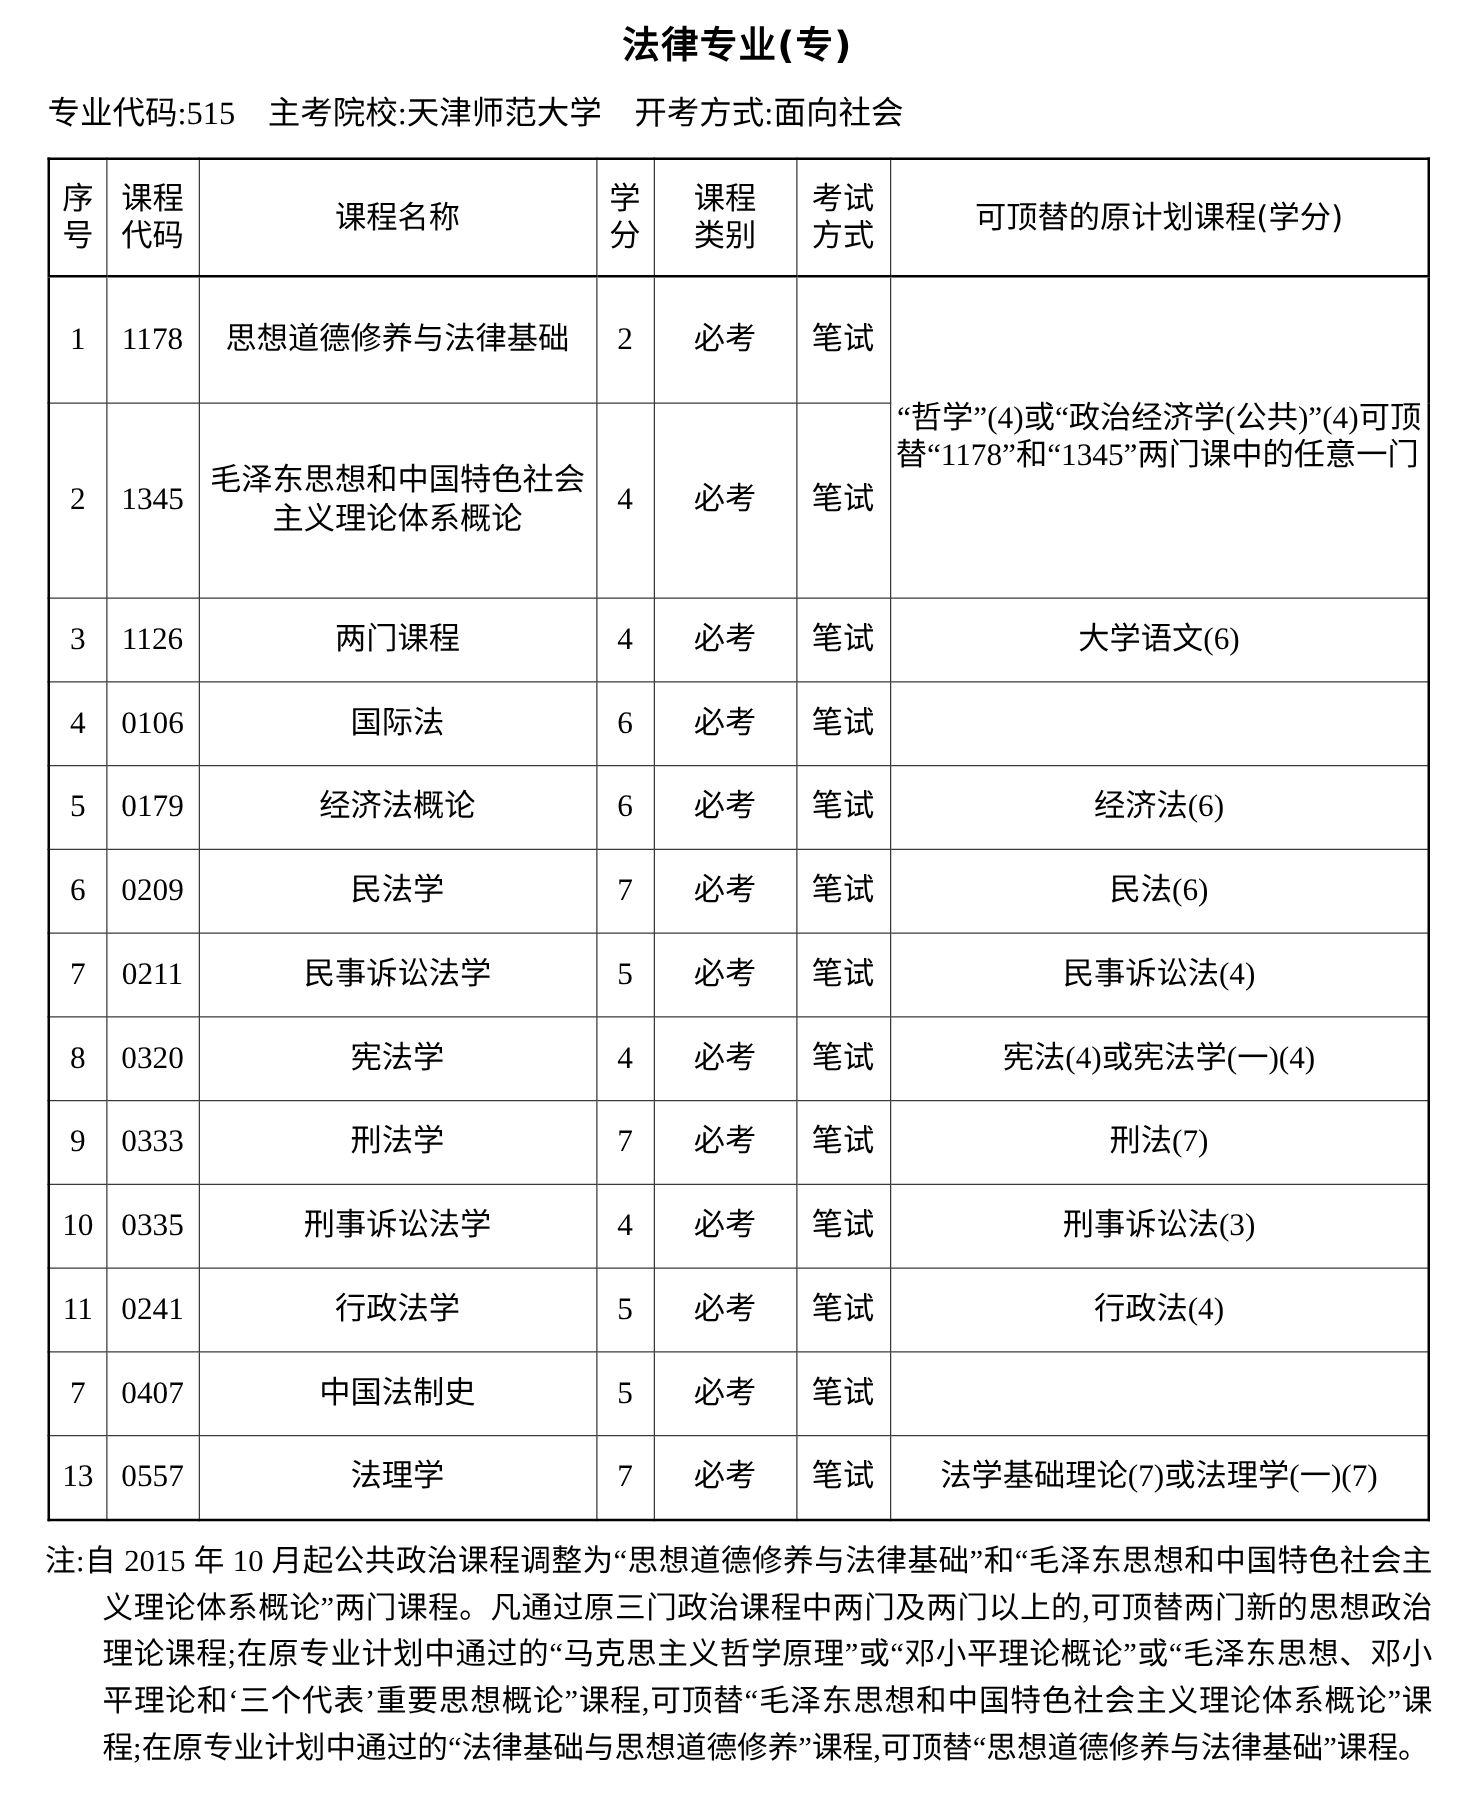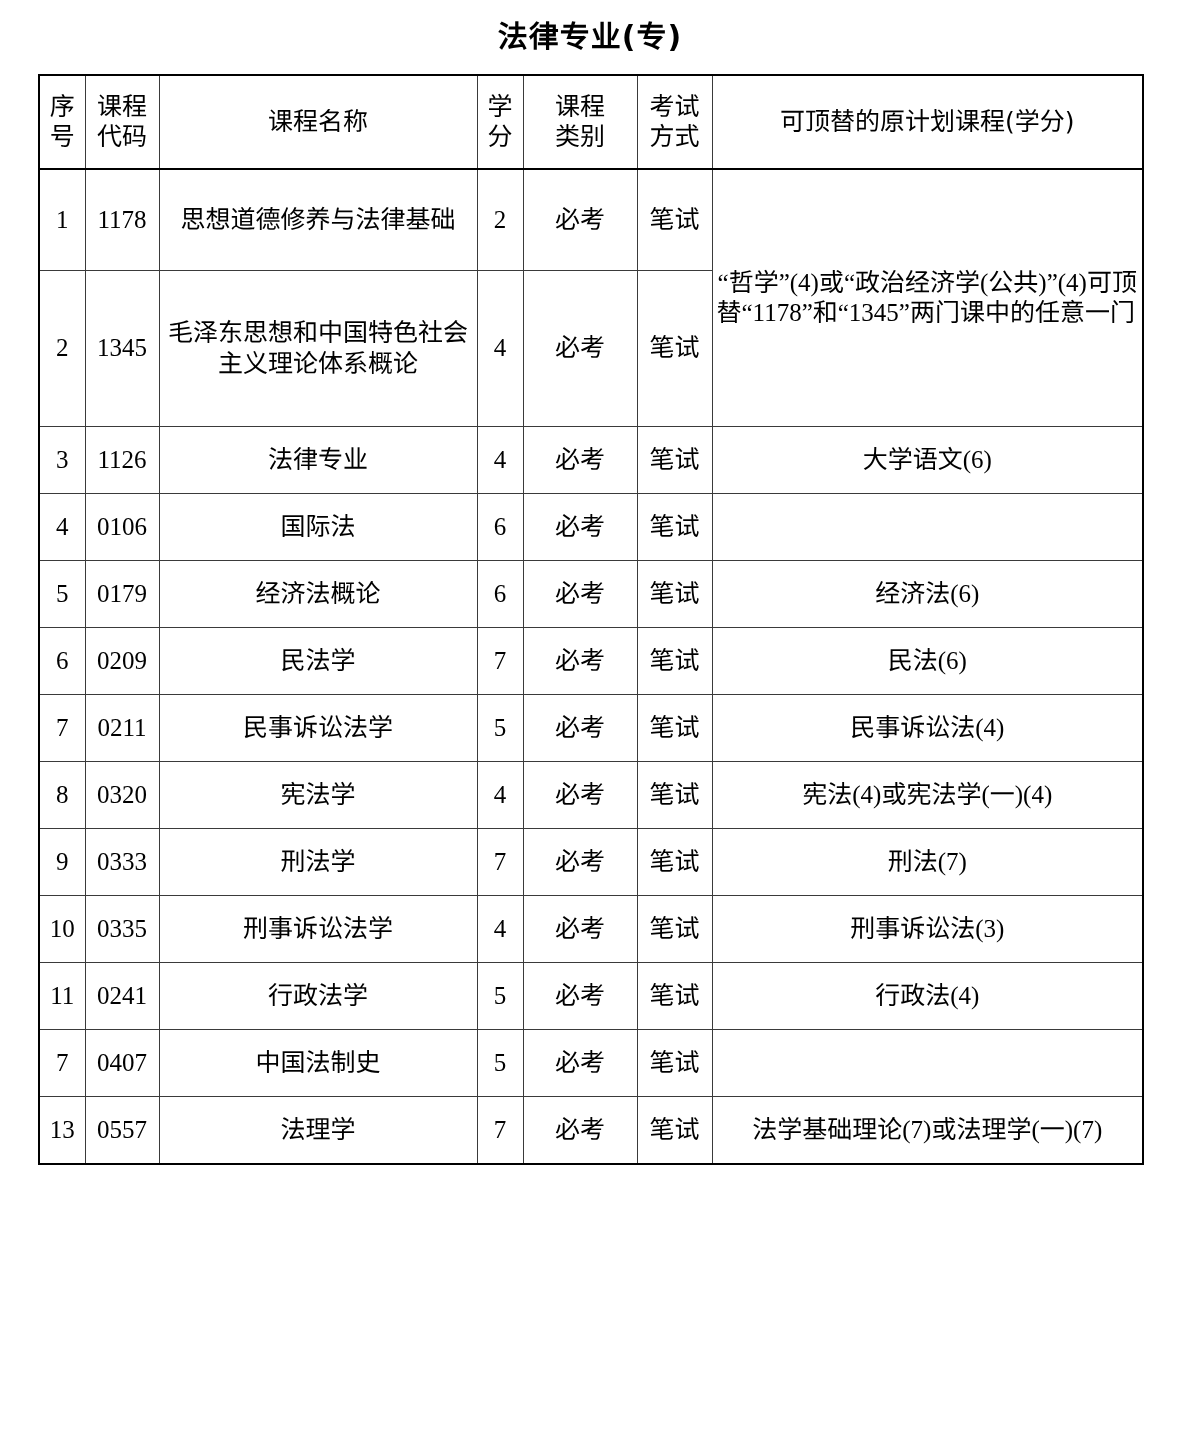--- a/index.html
+++ b/index.html
@@ -128,20 +128,23 @@
     box-sizing: border-box;
   }
 </style>
 </head>
 <body>
 
 <div class="page">
 
   <h1 class="doc-title">法律专业(专)</h1>
 
+  <div class="doc-subtitle">
+    <span>专业代码:</span><span>515</span><span class="gap"></span><span>主考院校:</span><span>天津师范大学</span><span class="gap"></span><span>开考方式:</span><span>面向社会</span>
+  </div>
 
   <div class="table-wrap">
     <table class="plan">
       <colgroup>
         <col class="c-no">
           <col class="c-code">
           <col class="c-name">
         <col class="c-cred">
           <col class="c-cat">
           <col class="c-exam">
@@ -196,21 +199,21 @@
           <td class="code">1345</td>
           <td class="name">毛泽东思想和中国特色社会主义理论体系概论</td>
           <td class="cred">4</td>
           <td class="cat">必考</td>
           <td class="exam">笔试</td>
         </tr>
 
         <tr class="r-norm">
           <td class="no">3</td>
           <td class="code">1126</td>
-          <td class="name">法律专业</td>
+          <td class="name">两门课程</td>
           <td class="cred">4</td>
           <td class="cat">必考</td>
           <td class="exam">笔试</td>
           <td class="repl">大学语文(6)</td>
         </tr>
         <tr class="r-norm">
           <td class="no">4</td>
           <td class="code">0106</td>
           <td class="name">国际法</td>
           <td class="cred">6</td>
@@ -297,14 +300,15 @@
           <td class="cred">7</td>
           <td class="cat">必考</td>
           <td class="exam">笔试</td>
           <td class="repl">法学基础理论(7)或法理学(一)(7)</td>
         </tr>
 
       </tbody>
     </table>
   </div>
 
+  <div class="note">注:自 2015 年 10 月起公共政治课程调整为“思想道德修养与法律基础”和“毛泽东思想和中国特色社会主义理论体系概论”两门课程。凡通过原三门政治课程中两门及两门以上的,可顶替两门新的思想政治理论课程;在原专业计划中通过的“马克思主义哲学原理”或“邓小平理论概论”或“毛泽东思想、邓小平理论和‘三个代表’重要思想概论”课程,可顶替“毛泽东思想和中国特色社会主义理论体系概论”课程;在原专业计划中通过的“法律基础与思想道德修养”课程,可顶替“思想道德修养与法律基础”课程。</div>
 
 </div>
 
 </body></html>

